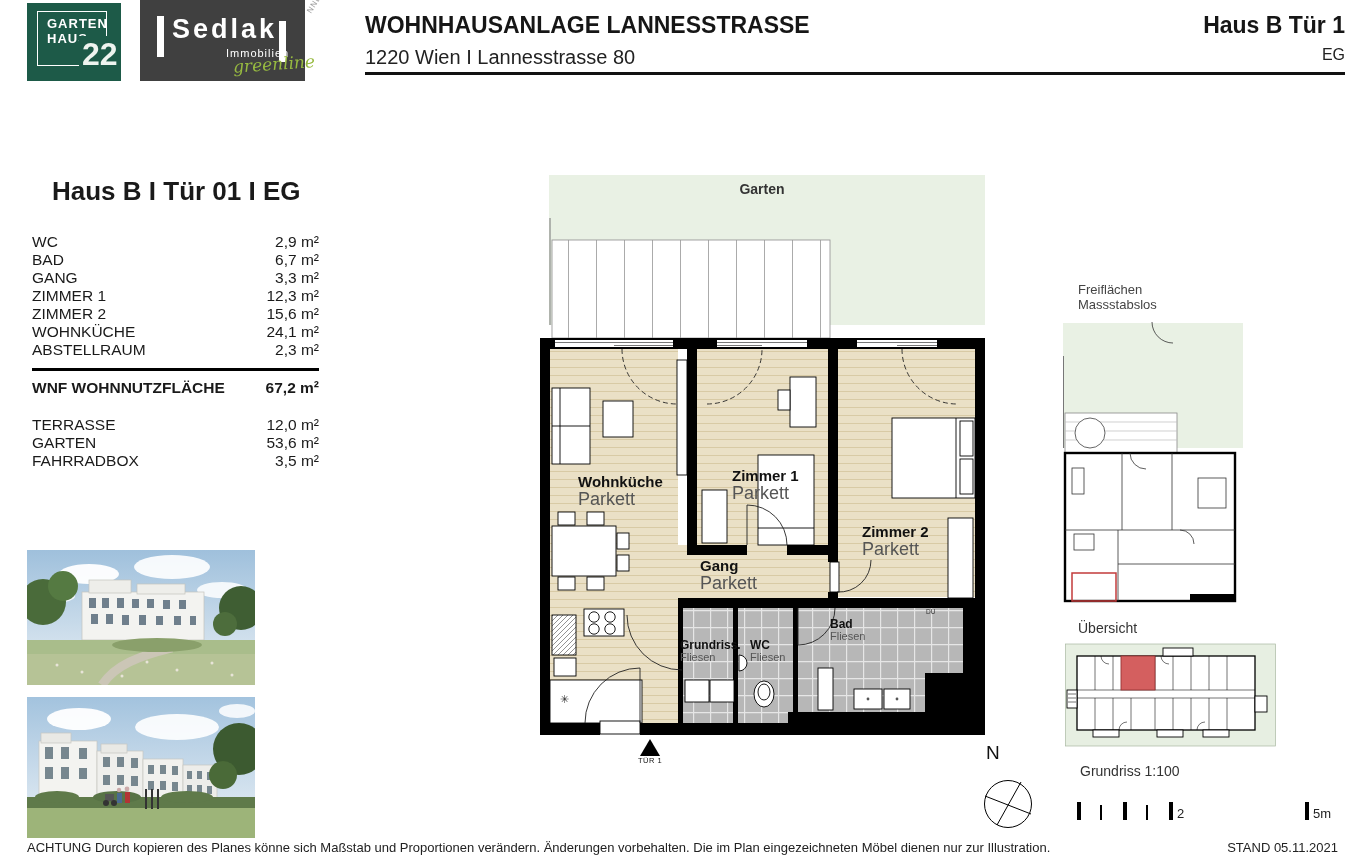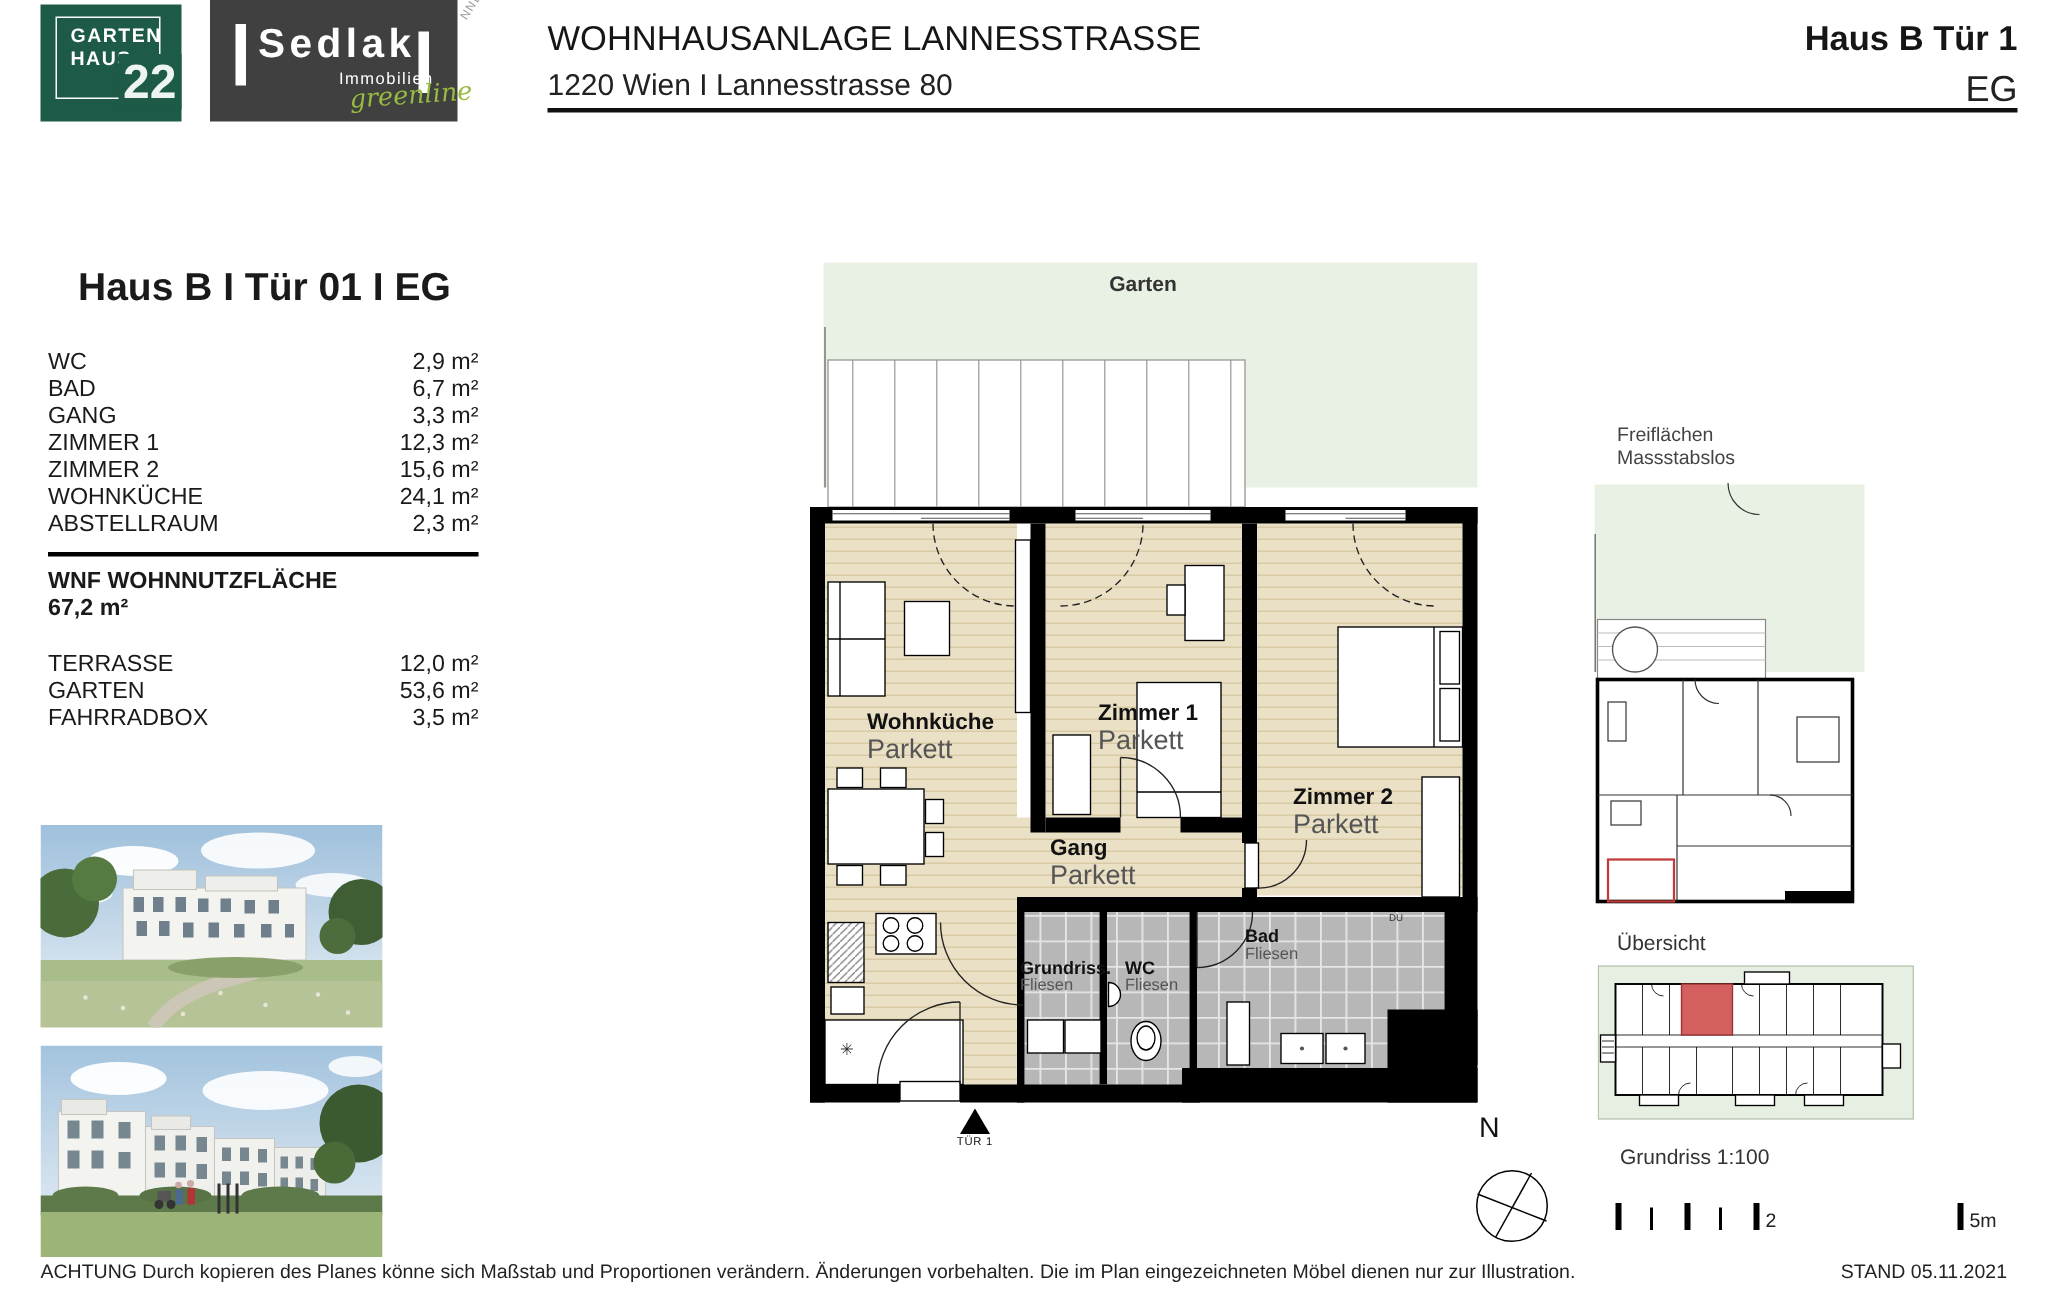--- a/index.html
+++ b/index.html
@@ -16,33 +16,33 @@
   .lg-num { left:52px; top:33px; font-size:32px; font-weight:bold; color:#eef4ef; background:#1d5a48; padding:0 3px; }
   .logo-sedlak { left:140px; top:0px; width:165px; height:81px; background:#404040; }
   .sd-bar-l { left:17px; top:16px; width:7px; height:41px; background:#fff; }
   .sd-bar-r { left:139px; top:21px; width:7px; height:41px; background:#fff; }
   .sd-name { left:32px; top:14px; font-size:27px; font-weight:bold; letter-spacing:3px; color:#fff; }
   .sd-sub { left:86px; top:47px; font-size:11px; letter-spacing:1px; color:#fff; }
   .sd-tag { left:93px; top:54px; font-size:17px; font-style:italic; color:#97ba40;
             font-family:"DejaVu Serif", serif; transform:rotate(-4deg); }
   .stamp { left:305px; top:10px; font-size:8px; color:#999; letter-spacing:1px;
            transform:rotate(-58deg); transform-origin:left top; }
-  .h-title { left:365px; top:12px; font-size:23px; font-weight:normal; color:#161616; }
+  .h-title { left:365px; top:12px; font-size:23px; font-weight:bold; color:#161616; }
   .h-addr  { left:365px; top:46px; font-size:20px; color:#222; }
   .h-unit  { right:19px; top:12px; font-size:23px; font-weight:bold; color:#161616; text-align:right; }
-  .h-floor { right:19px; top:46px; font-size:24px; color:#222; text-align:right; }
+  .h-floor { right:19px; top:46px; font-size:16px; color:#222; text-align:right; }
   .h-rule  { left:365px; top:72px; width:980px; height:2.5px; background:#111; }
 
   
   .ip-heading { left:52px; top:176px; font-size:26px; font-weight:bold; }
   .ip-table { left:32px; top:233px; width:287px; font-size:15.5px; }
   .ip-row { display:flex; justify-content:space-between; line-height:18px; }
   .ip-head { font-weight:bold; margin-bottom:13px; }
   .ip-rule { height:3px; background:#000; margin:9px 0 8px 0; }
-  .ip-total { font-weight:bold; margin-bottom:19px;flex-direction:column; }
+  .ip-total { font-weight:bold; margin-bottom:19px; }
 
   
   .photo1 { left:27px; top:550px; }
   .photo2 { left:27px; top:697px; }
 
   
   .plan { left:540px; top:168px; width:460px; height:612px; }
   .pl-label { position:absolute; line-height:1.08; }
   .pl-name { font-weight:bold; font-size:15px; color:#111; }
   .pl-sub  { font-size:18px; color:#555; }

